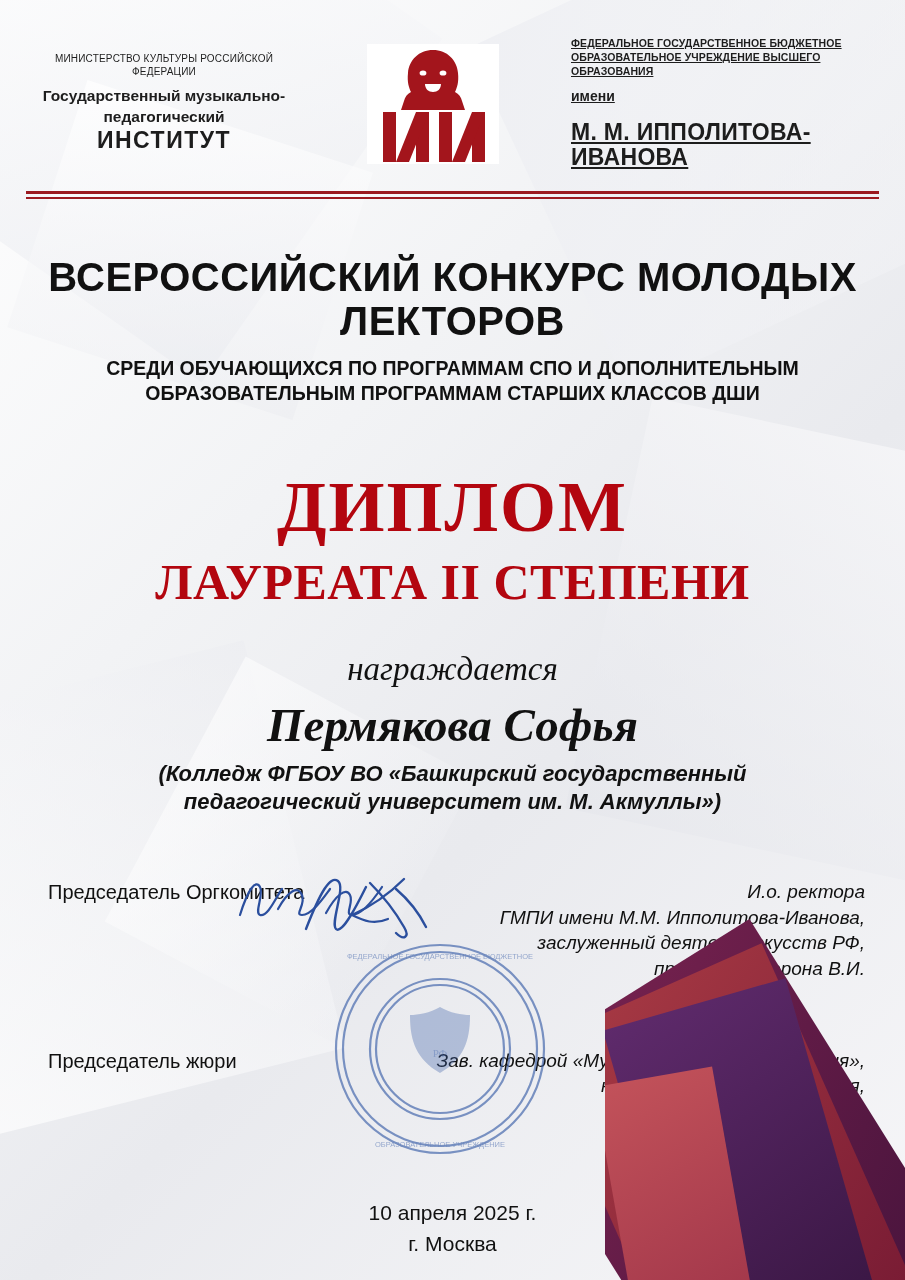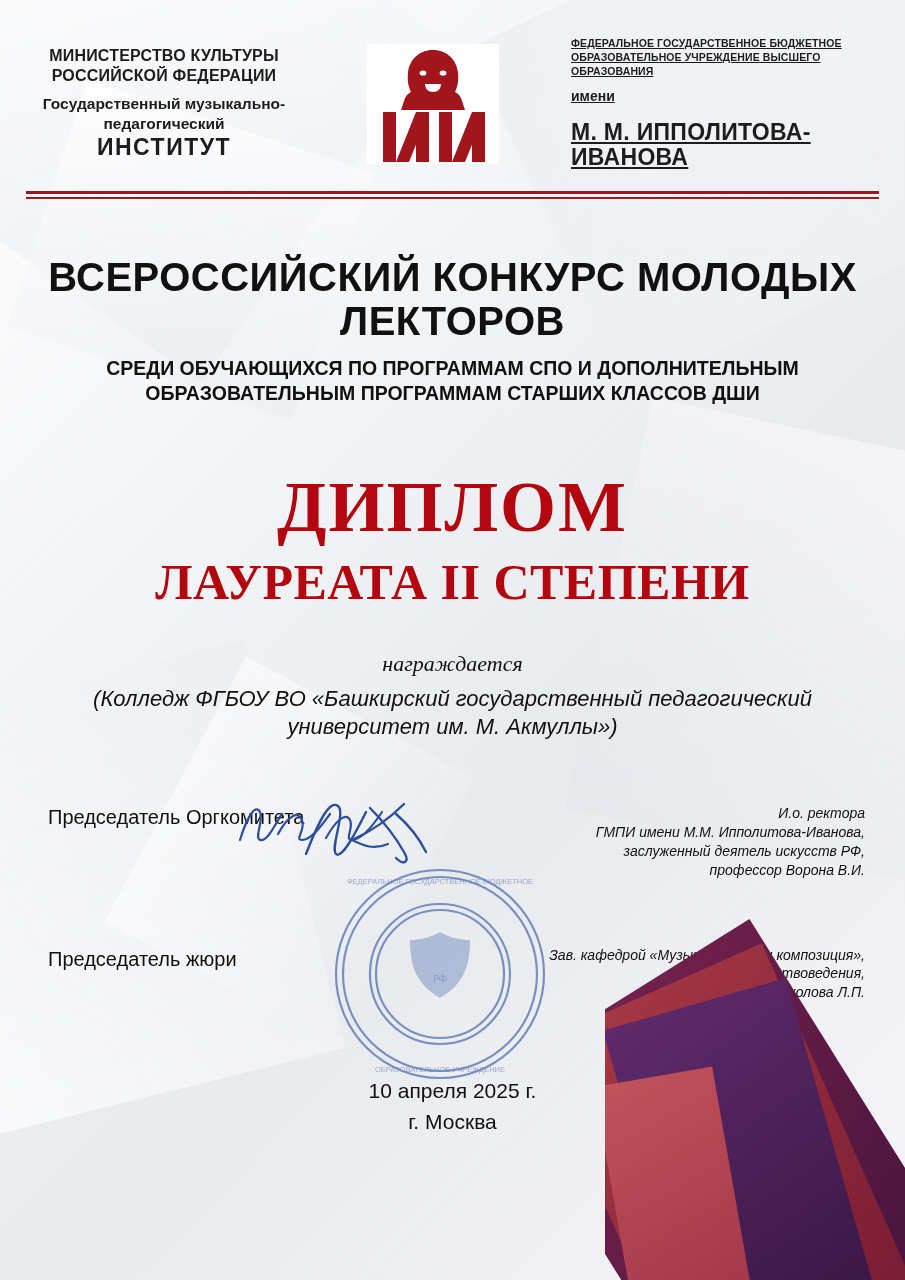--- a/index.html
+++ b/index.html
@@ -79,22 +79,22 @@
     justify-content: space-between;
     padding: 36px 34px 8px 34px;
     gap: 10px;
   }
   .hdr-left {
     width: 260px;
     text-align: center;
     color: #1d1d1d;
   }
   .hdr-left .l1 {
-    font-size: 16px;
-    font-weight: bold;
+    font-size: 10px;
+    font-weight: normal;
     letter-spacing: .2px;
     line-height: 1.25;
     text-transform: uppercase;
   }
   .hdr-left .l2 {
     margin-top: 8px;
     font-size: 15.5px;
     font-weight: bold;
     line-height: 1.3;
   }
@@ -192,21 +192,21 @@
     line-height: 1;
     text-transform: uppercase;
   }
 
   .awarded {
     position: relative;
     text-align: center;
     margin-top: 44px;
     font-family: "Liberation Serif", serif;
     font-style: italic;
-    font-size: 22px;
+    font-size: 33px;
     color: #111;
   }
   .laureate {
     position: relative;
     text-align: center;
     margin-top: 10px;
     font-family: "Liberation Serif", serif;
     font-style: italic;
     font-weight: bold;
     font-size: 47px;
@@ -214,20 +214,21 @@
   }
   .affil {
     position: relative;
     text-align: center;
     margin-top: 8px;
     font-style: italic;
     font-size: 22px;
     line-height: 1.3;
     color: #111;
     padding: 0 70px;
+    font-weight: bold;
   }
 
   
   .sign-area {
     position: relative;
     margin-top: 62px;
     padding: 0 40px 0 48px;
   }
   .sign-row {
     display: flex;
@@ -238,21 +239,21 @@
   .sign-row + .sign-row { margin-top: 66px; }
   .sign-left {
     font-size: 20px;
     color: #111;
     white-space: nowrap;
     padding-top: 2px;
   }
   .sign-right {
     text-align: right;
     font-style: italic;
-    font-size: 14px;
+    font-size: 19px;
     line-height: 1.35;
     color: #111;
   }
   .scribble {
     position: absolute;
     pointer-events: none;
   }
   .scribble-1 { left: 300px; top: -16px; }
   .scribble-2 { left: 232px; top: -10px; }
 
@@ -333,20 +334,21 @@
     <div class="t1">ВСЕРОССИЙСКИЙ КОНКУРС МОЛОДЫХ ЛЕКТОРОВ</div>
     <div class="t2">СРЕДИ ОБУЧАЮЩИХСЯ ПО ПРОГРАММАМ СПО И ДОПОЛНИТЕЛЬНЫМ ОБРАЗОВАТЕЛЬНЫМ ПРОГРАММАМ СТАРШИХ КЛАССОВ ДШИ</div>
   </div>
 
   <div class="diploma">
     <div class="d1">ДИПЛОМ</div>
     <div class="d2">ЛАУРЕАТА II СТЕПЕНИ</div>
   </div>
 
   <div class="awarded">награждается</div>
+  <div class="laureate">Пермякова Софья</div>
   <div class="affil">(Колледж ФГБОУ ВО «Башкирский государственный педагогический университет им. М. Акмуллы»)</div>
 
   <div class="sign-area">
 
     <div class="stamp">
       <svg width="220" height="220" viewBox="0 0 220 220" aria-hidden="true">
         <g fill="none" stroke="#3a5fa8" stroke-width="2.2" opacity="0.9">
           <circle cx="110" cy="110" r="104"></circle>
           <circle cx="110" cy="110" r="97"></circle>
           <circle cx="110" cy="110" r="70"></circle>

